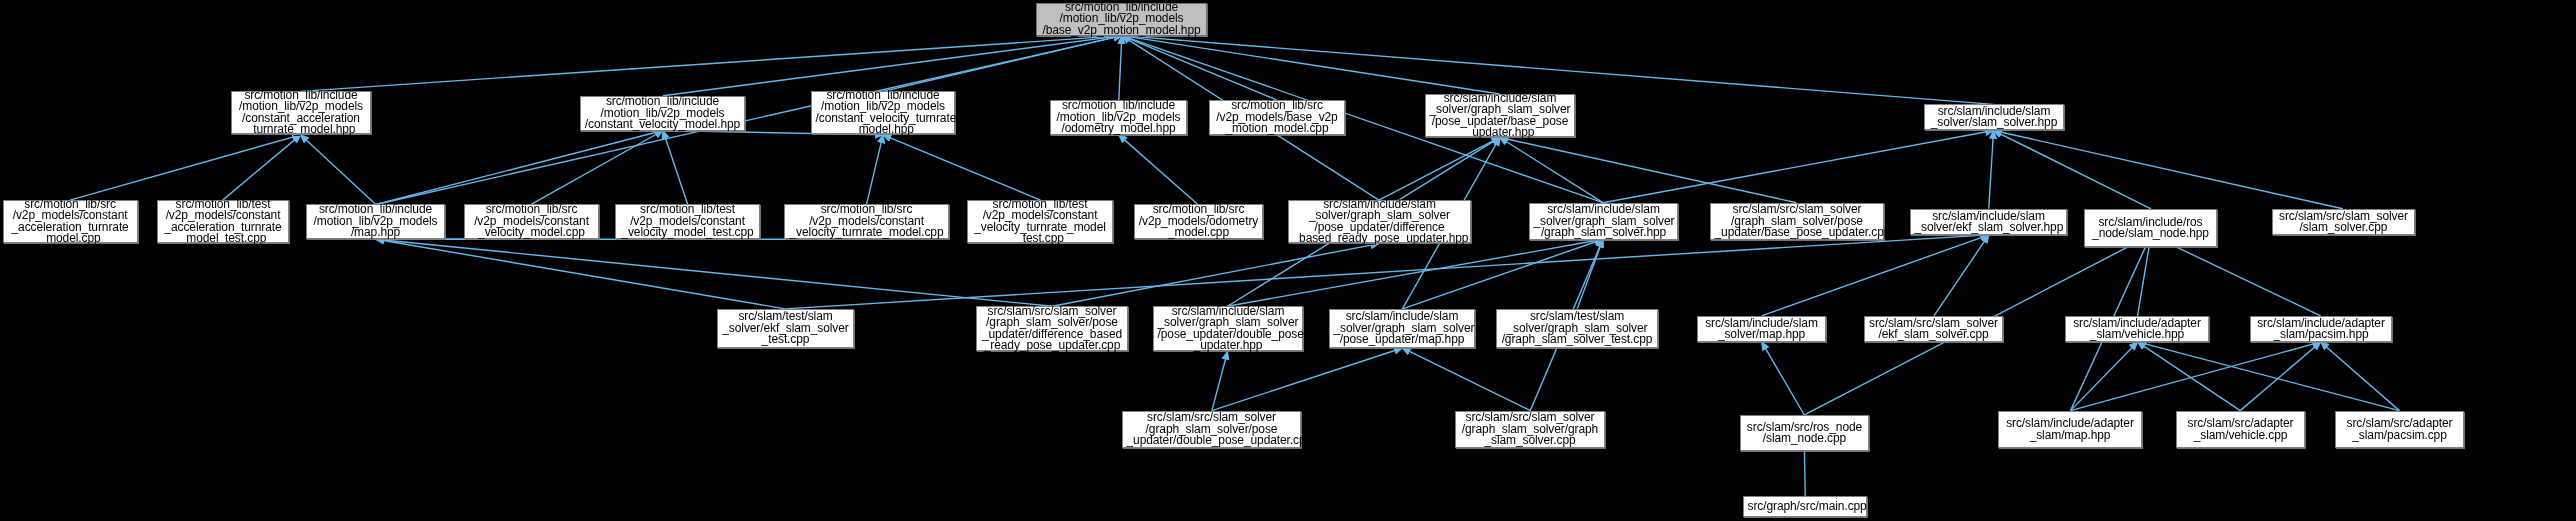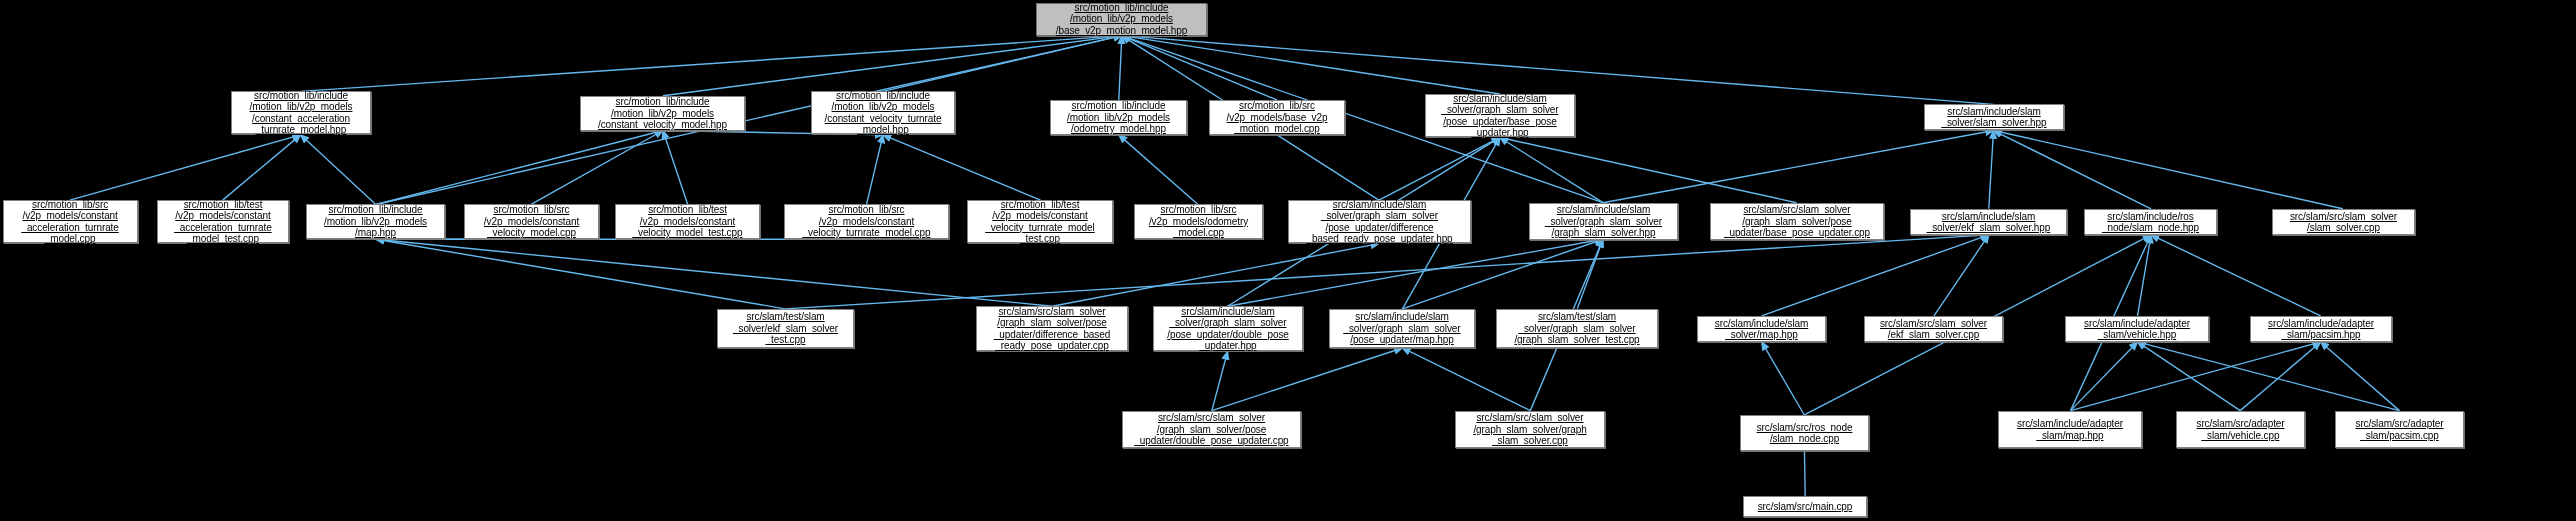--- a/index.html
+++ b/index.html
@@ -23,31 +23,30 @@
     height: 522px;
     pointer-events: none;
   }
   .node {
     position: absolute;
     box-sizing: border-box;
     background: #ffffff;
     border: 0.9px solid #808080;
     box-shadow: 0.9px 0.9px 0 0 #808080;
     color: #000000;
-    font-size: 10px;
+    font-size: 12px;
     line-height: 11.5px;
     text-align: center;
     display: flex;
     align-items: center;
     justify-content: center;
     padding: 1.7px 3.5px;
     white-space: pre-line;
     letter-spacing: -0.1px;
     z-index: 5;
-    text-decoration: underline;
   }
   .node.root {
     background: #bfbfbf;
     border: 0.9px solid #707070;
   }
   .node-label {
     display: block;
     width: 100%;
     white-space: pre-line;
   }
@@ -180,21 +179,21 @@
 /pose_updater/difference
 _based_ready_pose_updater.hpp</span></div>
       <div class="node" style="left: 1529px; top: 203px; width: 149px; height: 37px;"><span class="node-label">src/slam/include/slam
 _solver/graph_slam_solver
 /graph_slam_solver.hpp</span></div>
       <div class="node" style="left: 1710px; top: 203px; width: 174px; height: 37px;"><span class="node-label">src/slam/src/slam_solver
 /graph_slam_solver/pose
 _updater/base_pose_updater.cpp</span></div>
       <div class="node" style="left: 1910px; top: 209px; width: 157px; height: 26px;"><span class="node-label">src/slam/include/slam
 _solver/ekf_slam_solver.hpp</span></div>
-      <div class="node" style="left: 2084px; top: 209px; width: 133px; height: 26px;"><span class="node-label">src/slam/include/ros
+      <div class="node" style="left: 2084px; top: 209px; width: 133px; height: 38px;"><span class="node-label">src/slam/include/ros
 _node/slam_node.hpp</span></div>
       <div class="node" style="left: 2272px; top: 209px; width: 143px; height: 26px;"><span class="node-label">src/slam/src/slam_solver
 /slam_solver.cpp</span></div>
       <div class="node" style="left: 717px; top: 309px; width: 137px; height: 39px;"><span class="node-label">src/slam/test/slam
 _solver/ekf_slam_solver
 _test.cpp</span></div>
       <div class="node" style="left: 976px; top: 306px; width: 152px; height: 45px;"><span class="node-label">src/slam/src/slam_solver
 /graph_slam_solver/pose
 _updater/difference_based
 _ready_pose_updater.cpp</span></div>
@@ -223,16 +222,16 @@
 /graph_slam_solver/graph
 _slam_solver.cpp</span></div>
       <div class="node" style="left: 1740px; top: 415px; width: 129px; height: 36px;"><span class="node-label">src/slam/src/ros_node
 /slam_node.cpp</span></div>
       <div class="node" style="left: 1998px; top: 411px; width: 144px; height: 37px;"><span class="node-label">src/slam/include/adapter
 _slam/map.hpp</span></div>
       <div class="node" style="left: 2176px; top: 411px; width: 129px; height: 37px;"><span class="node-label">src/slam/src/adapter
 _slam/vehicle.cpp</span></div>
       <div class="node" style="left: 2335px; top: 411px; width: 129px; height: 37px;"><span class="node-label">src/slam/src/adapter
 _slam/pacsim.cpp</span></div>
-      <div class="node" style="left: 1743px; top: 496px; width: 124px; height: 21px;"><span class="node-label">src/slam/src/main.cpp</span></div>
+      <div class="node" style="left: 1743px; top: 496px; width: 124px; height: 21px;"><span class="node-label">src/graph/src/main.cpp</span></div>
     </div>
 </div>
 
 
 </body></html>

